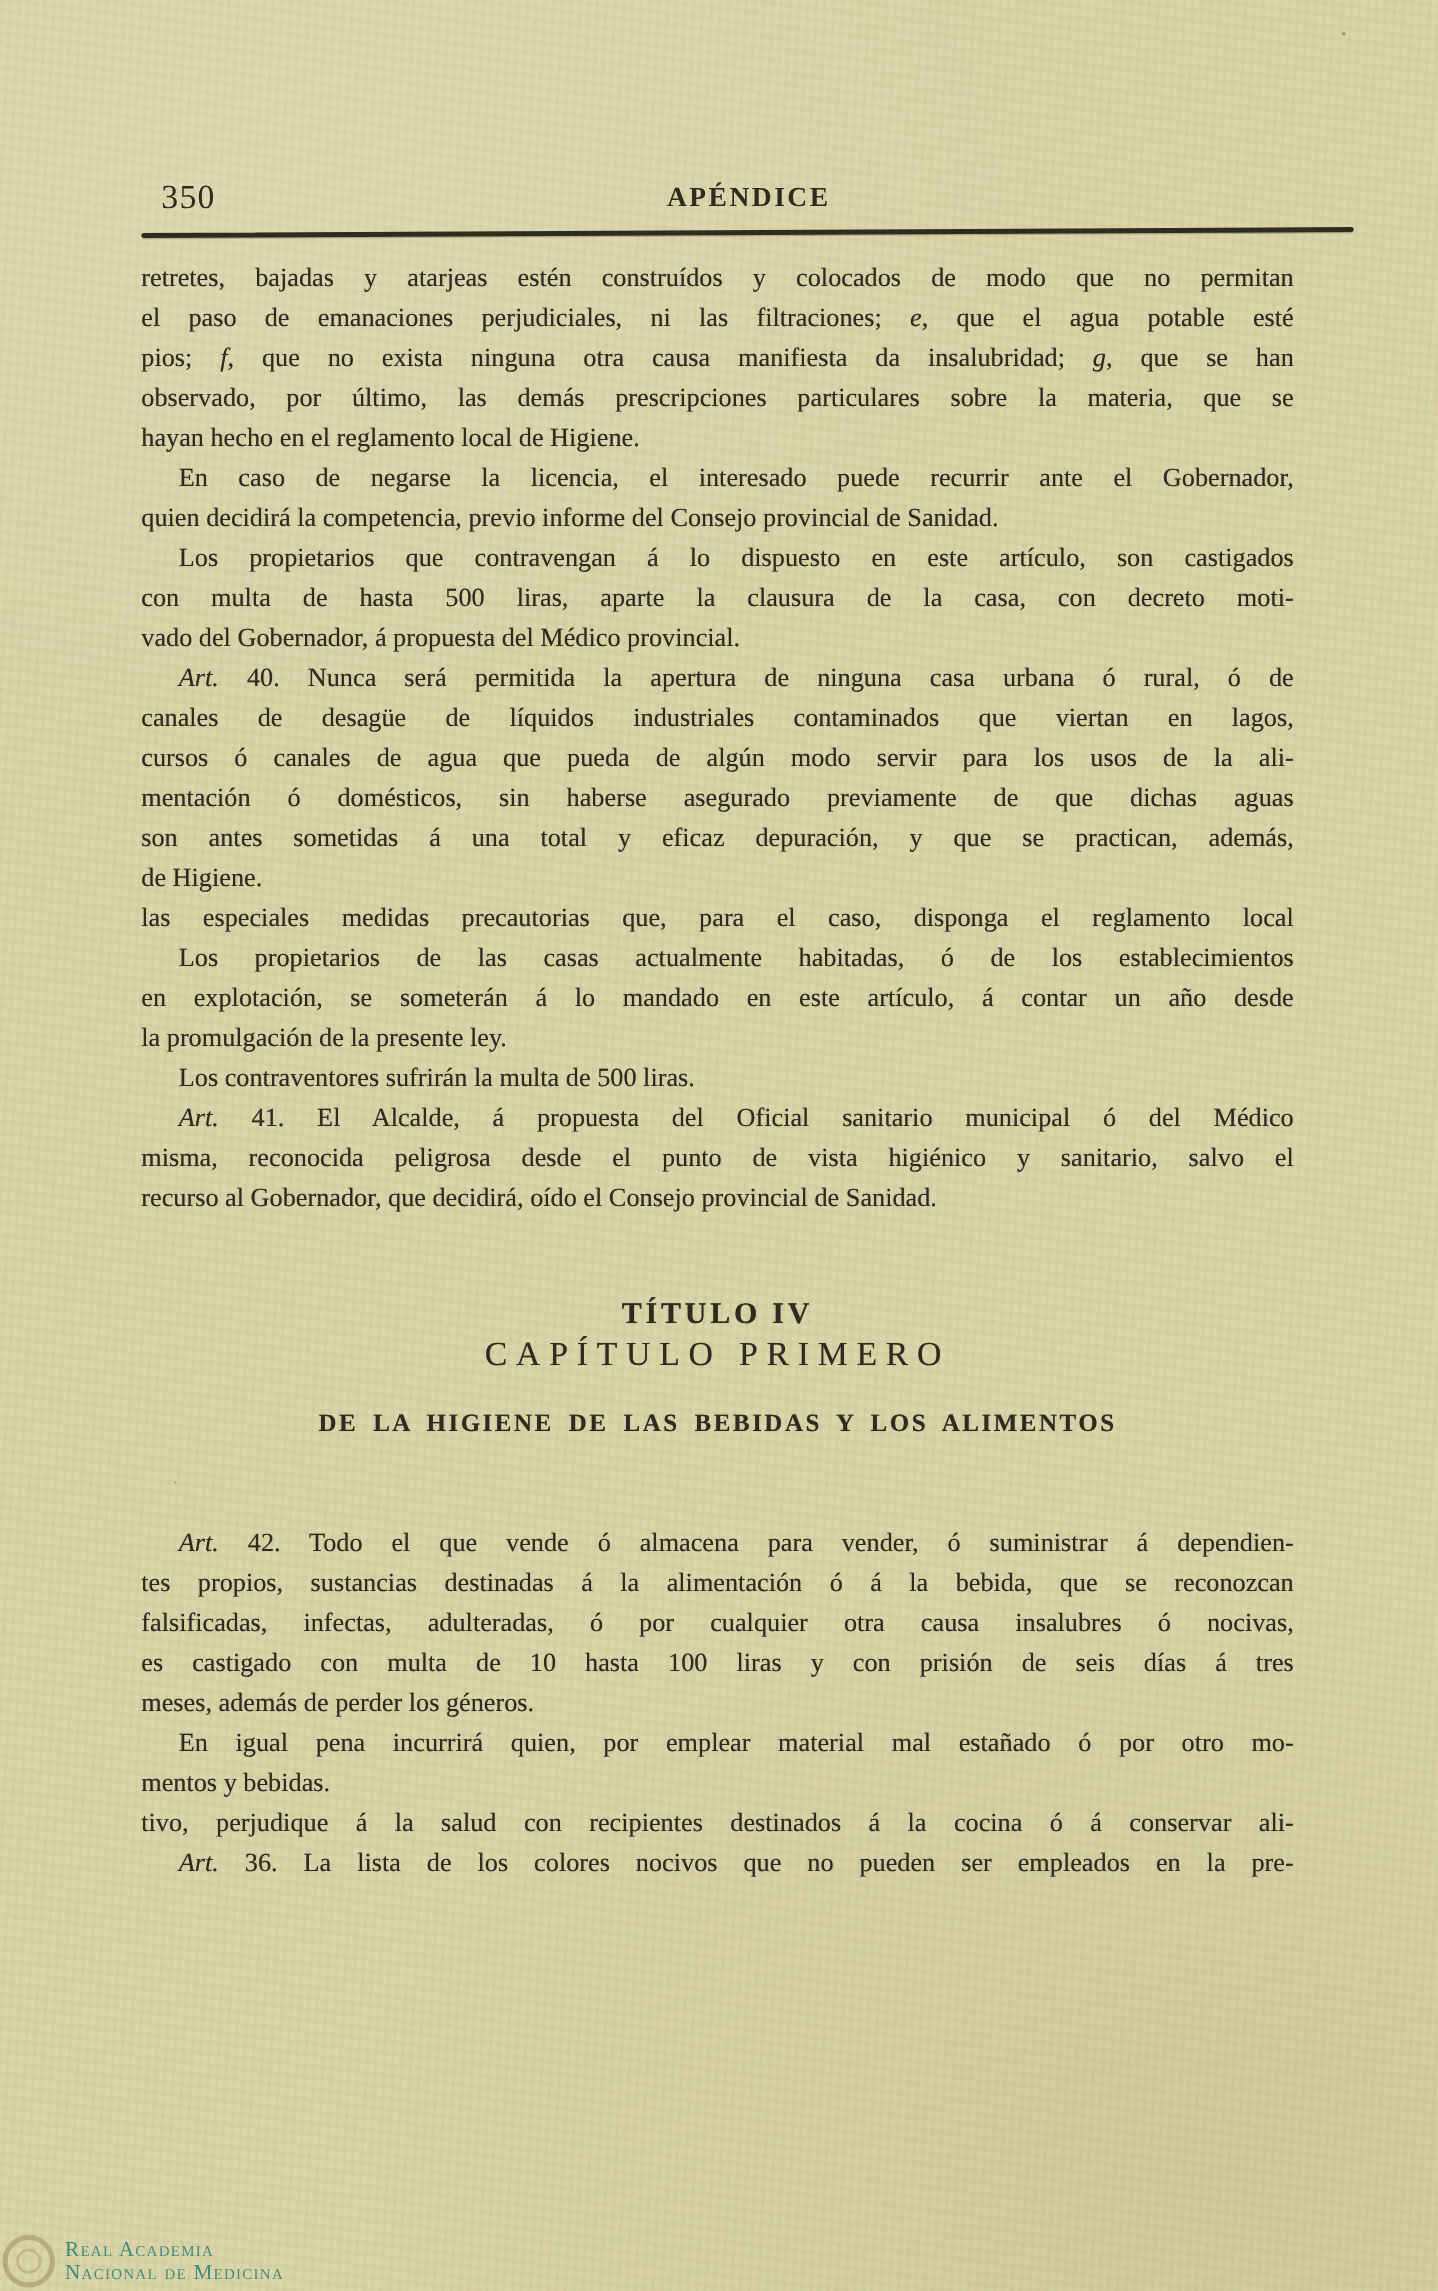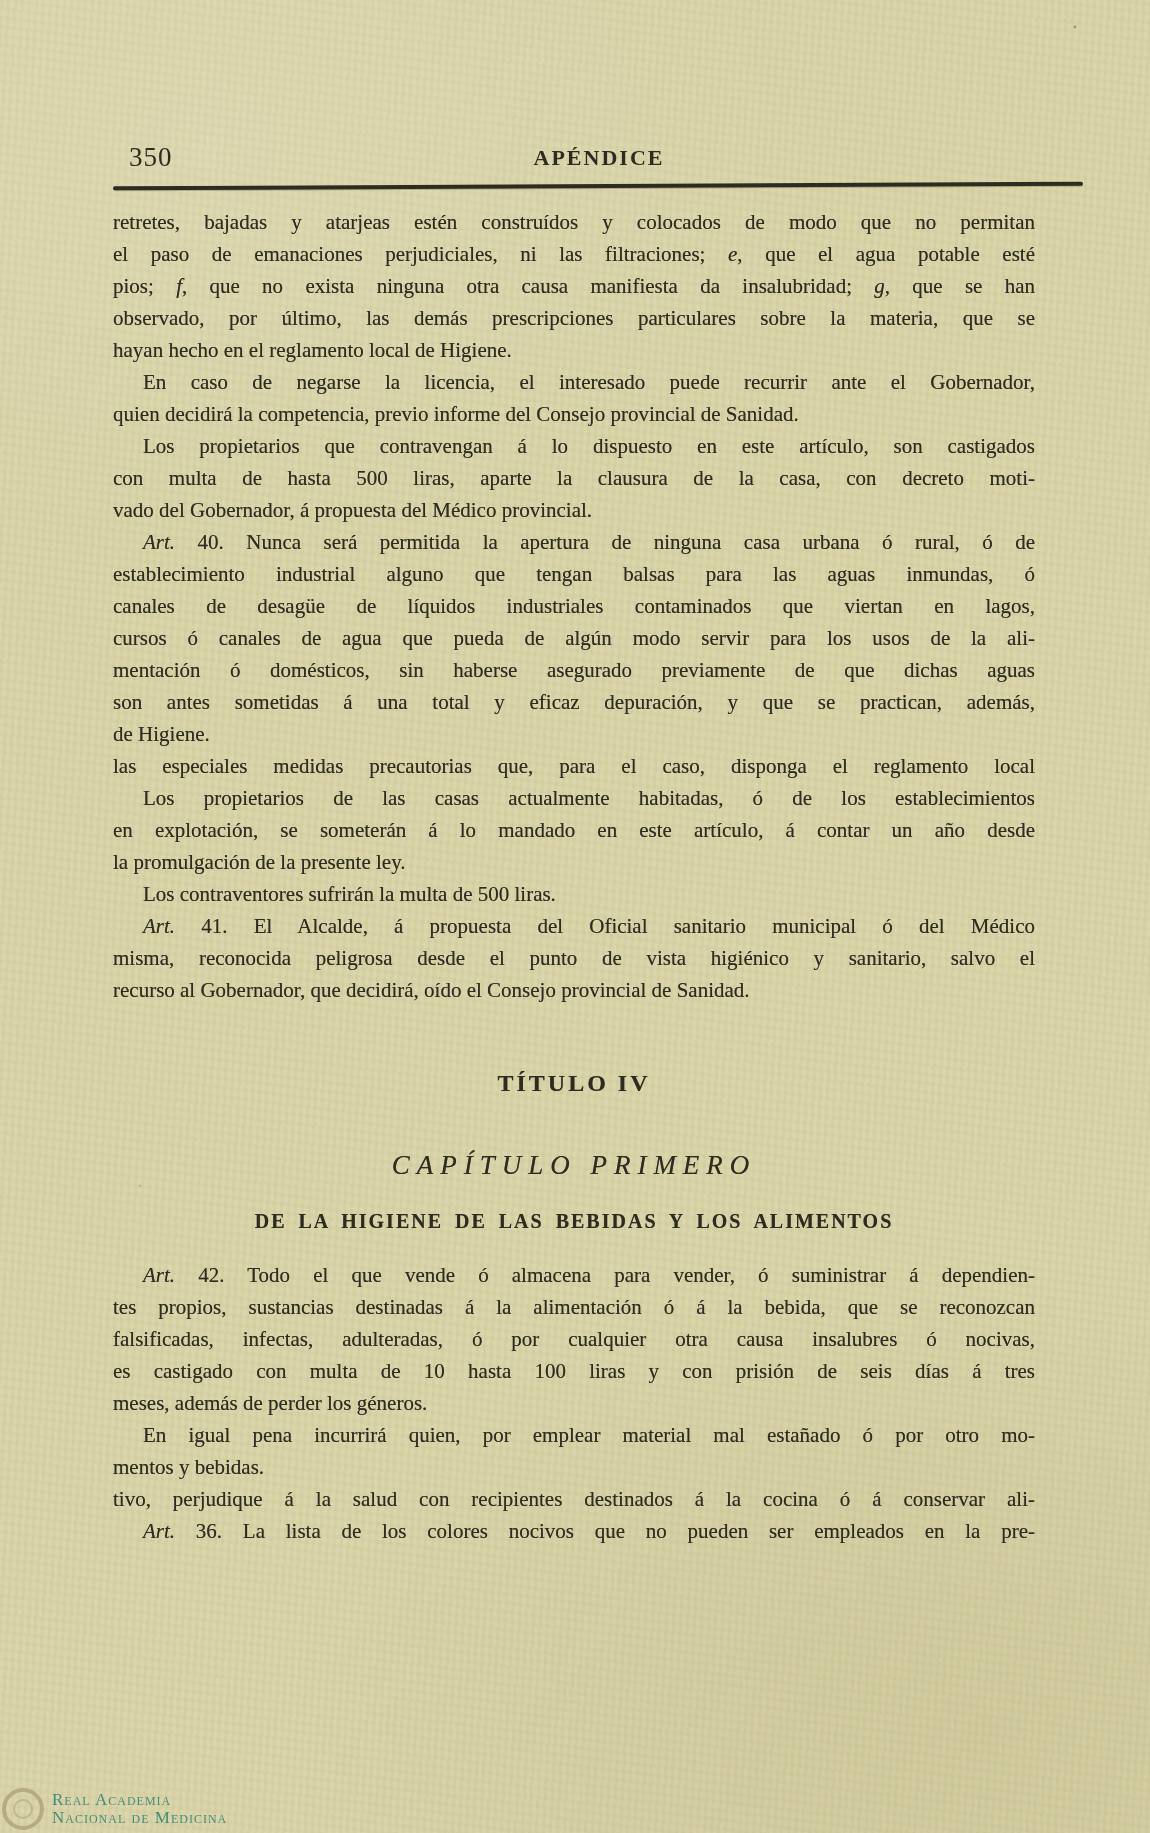--- a/index.html
+++ b/index.html
@@ -55,37 +55,35 @@
   .indent { padding-left: 30px; }
   .h1 {
     margin-top: 62px;
     text-align: center;
     font-weight: bold;
     font-size: 24px;
     letter-spacing: 3px;
     line-height: 30px;
   }
   .h2 {
-    margin-top: 50px;
     text-align: center;
     font-size: 27px;
     letter-spacing: 7px;
     line-height: 34px;
-    font-style: italic;
   }
   .h3 {
     margin-top: 28px;
     text-align: center;
     font-weight: bold;
     font-size: 20px;
     letter-spacing: 2px;
     word-spacing: 5px;
     line-height: 22px;
   }
-  .h3 + .para { margin-top: 27px; }
+  .h3 + .para { margin-top: 68px; }
   .watermark {
     position: absolute;
     left: 2px; top: 1788px;
     display: flex; align-items: center;
     opacity: 0.75;
     color: #0f766e;
   }
   .wm-seal {
     width: 34px; height: 34px;
     border: 4px solid rgba(162,151,106,0.85);
@@ -129,21 +127,20 @@
       <div class="ln indent"><span>En caso de negarse la licencia, el interesado puede recurrir ante el Gobernador,</span></div>
       <div class="ln ln-last"><span>quien decidirá la competencia, previo informe del Consejo provincial de Sanidad.</span></div>
     </div>
     <div class="para">
       <div class="ln indent"><span>Los propietarios que contravengan á lo dispuesto en este artículo, son castigados</span></div>
       <div class="ln"><span>con multa de hasta 500 liras, aparte la clausura de la casa, con decreto moti-</span></div>
       <div class="ln ln-last"><span>vado del Gobernador, á propuesta del Médico provincial.</span></div>
     </div>
     <div class="para">
       <div class="ln indent"><i>Art.</i><span> 40. Nunca será permitida la apertura de ninguna casa urbana ó rural, ó de</span></div>
-      <div class="ln"><span>establecimiento industrial alguno que tengan balsas para las aguas inmundas, ó</span></div>
       <div class="ln"><span>canales de desagüe de líquidos industriales contaminados que viertan en lagos,</span></div>
       <div class="ln"><span>cursos ó canales de agua que pueda de algún modo servir para los usos de la ali-</span></div>
       <div class="ln"><span>mentación ó domésticos, sin haberse asegurado previamente de que dichas aguas</span></div>
       <div class="ln"><span>son antes sometidas á una total y eficaz depuración, y que se practican, además,</span></div>
       <div class="ln ln-last"><span>de Higiene.</span></div>
       <div class="ln"><span>las especiales medidas precautorias que, para el caso, disponga el reglamento local</span></div>
     </div>
     <div class="para">
       <div class="ln indent"><span>Los propietarios de las casas actualmente habitadas, ó de los establecimientos</span></div>
       <div class="ln"><span>en explotación, se someterán á lo mandado en este artículo, á contar un año desde</span></div>

